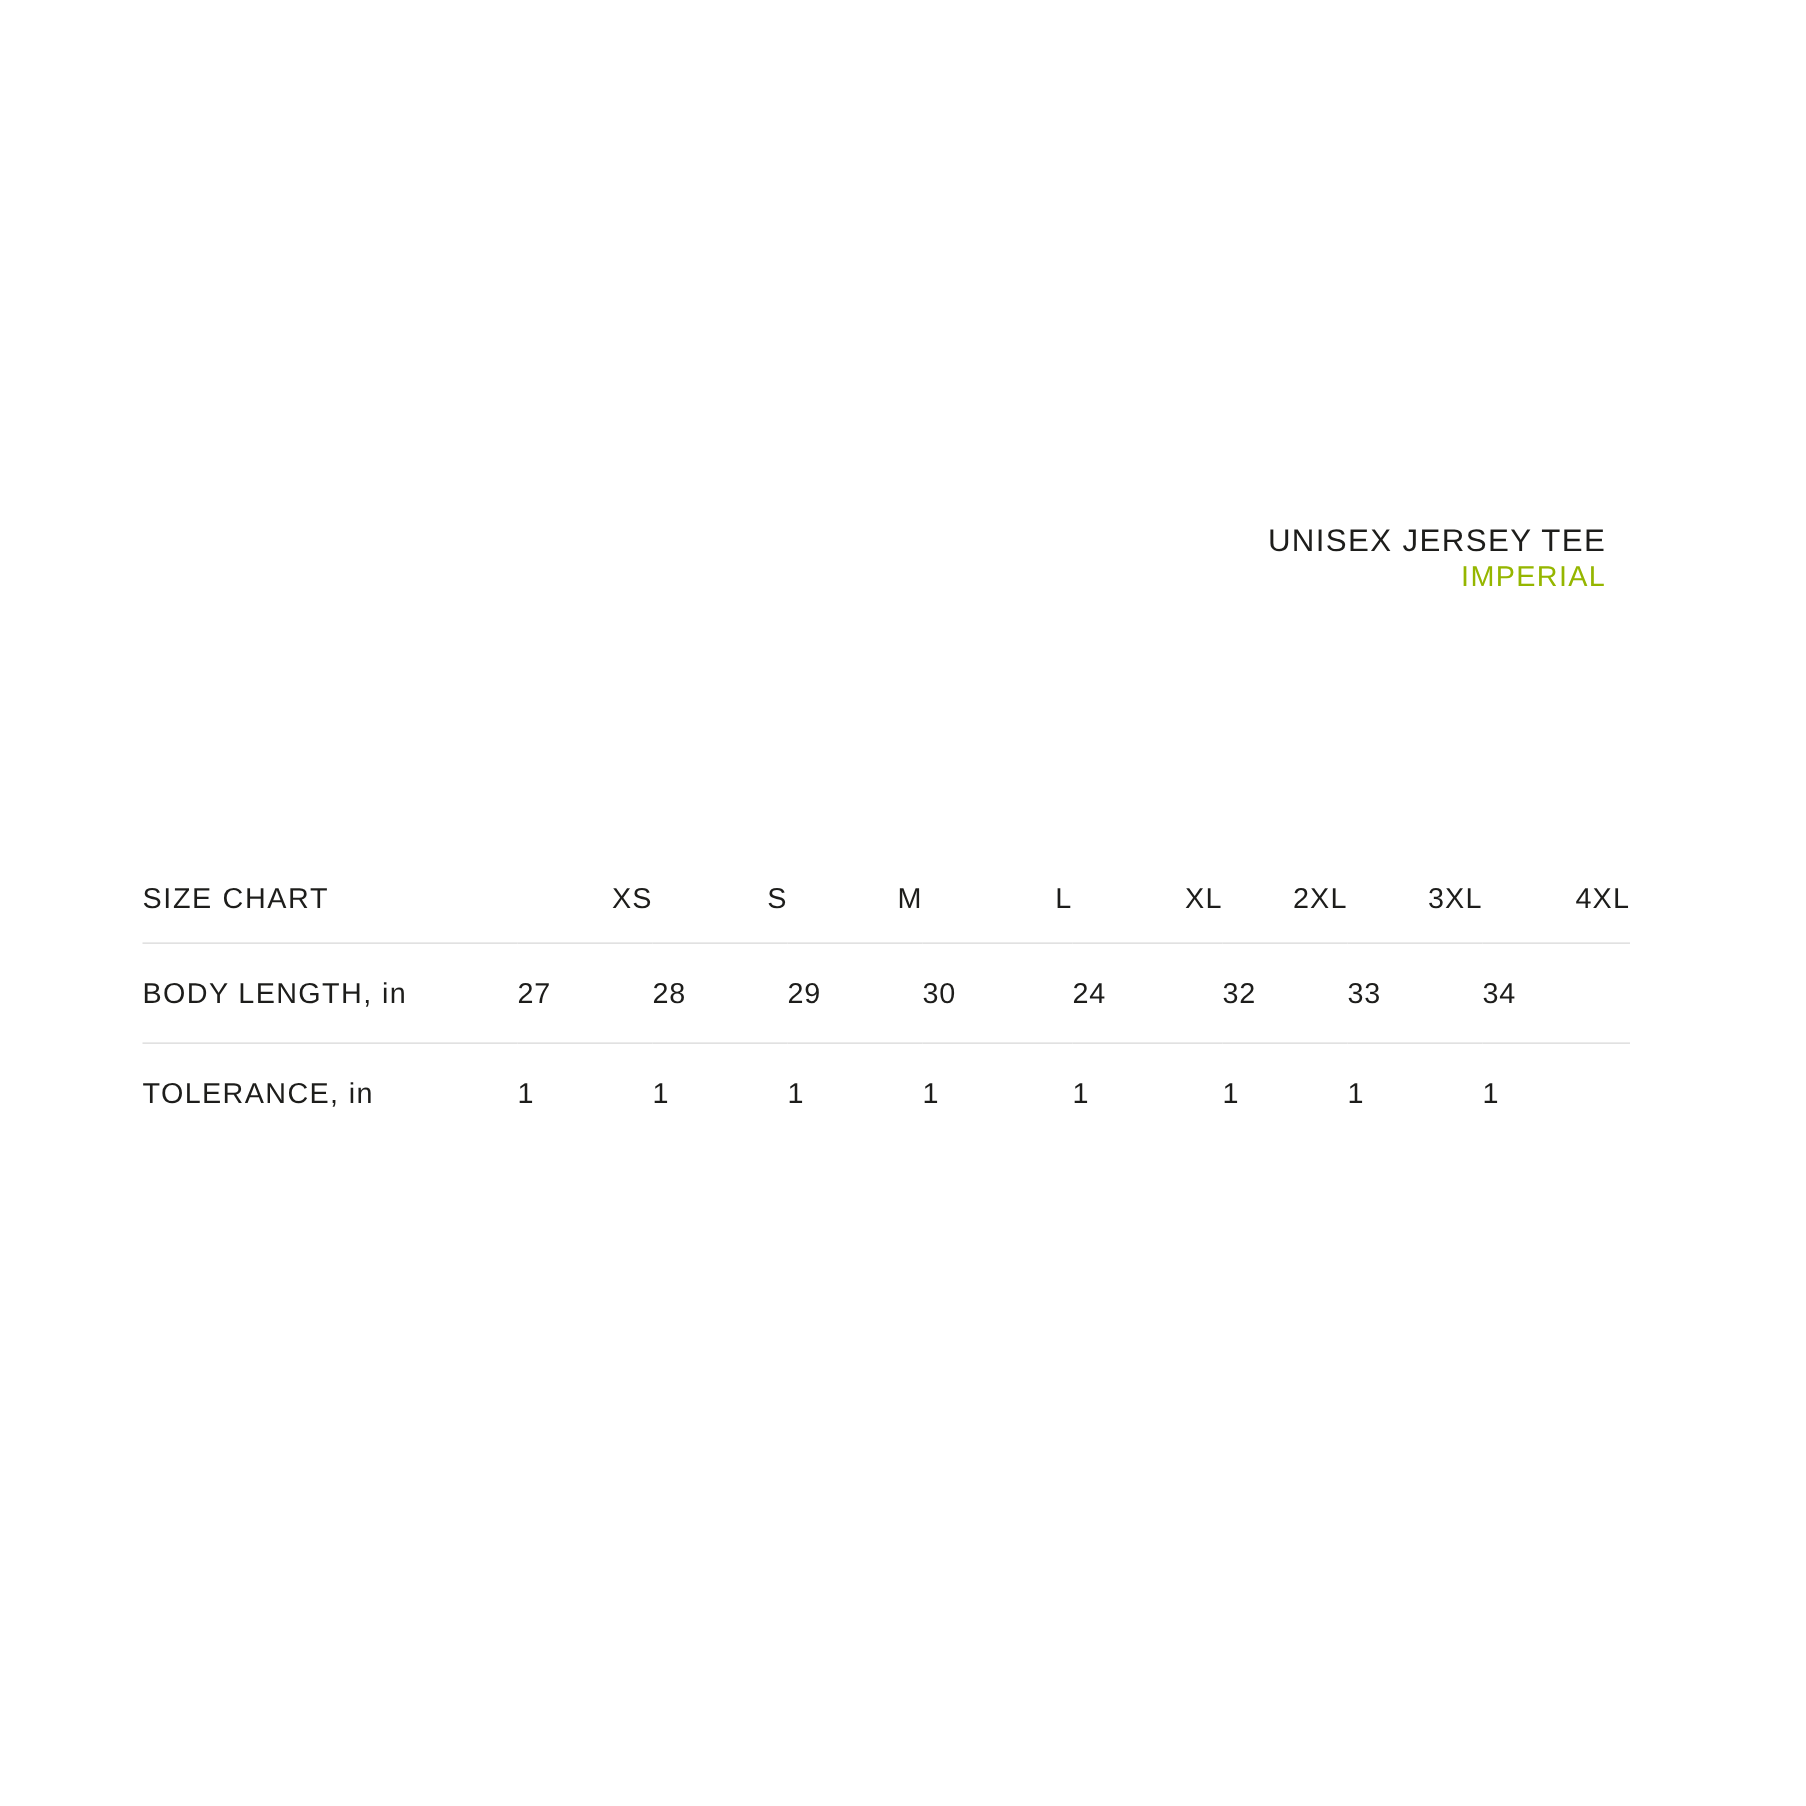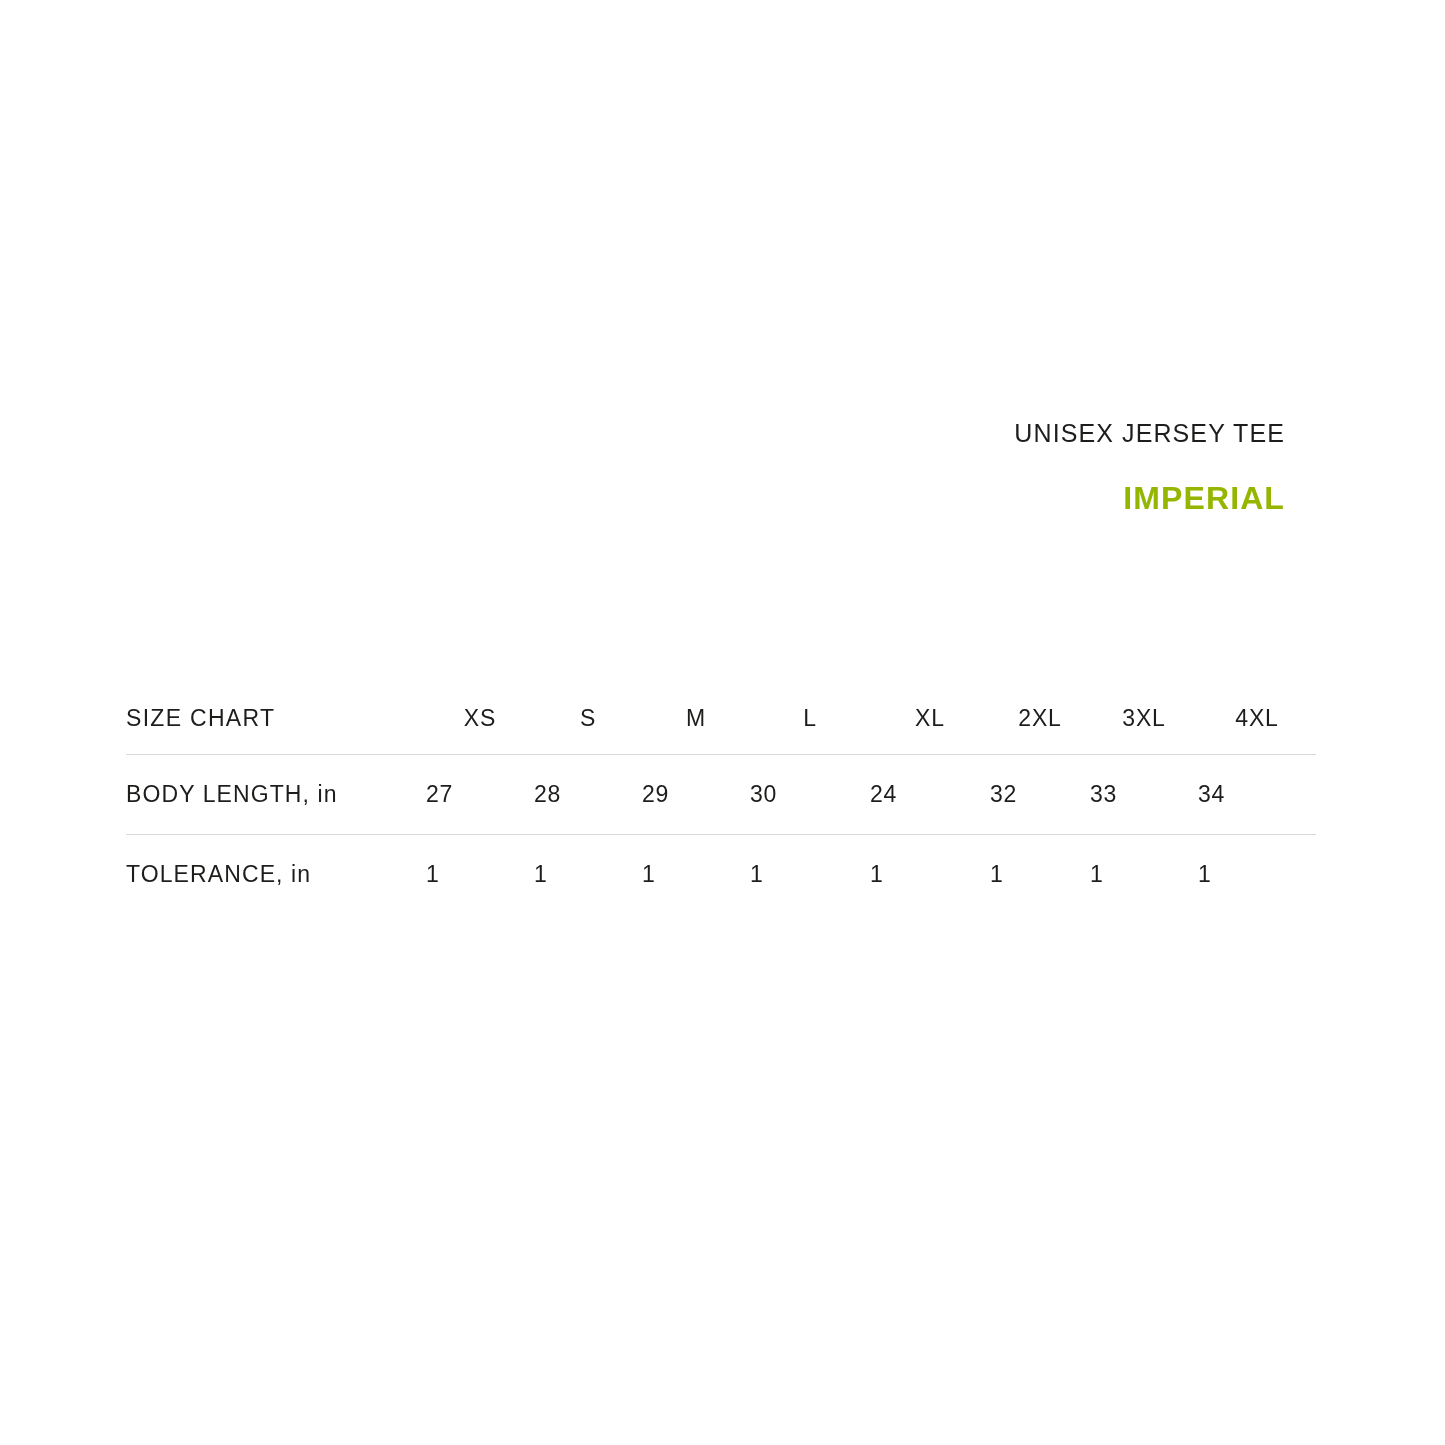--- a/index.html
+++ b/index.html
@@ -25,52 +25,51 @@
   }
   .product-title {
     font-size: 25px;
     letter-spacing: 1.1px;
     color: #1d1d1b;
     line-height: 1.2;
     font-weight: 400;
     margin-left: 44px;
   }
   .unit-label {
-    margin-top: 31px;
-    font-size: 32px;
+    font-size: 23px;
     letter-spacing: 1.1px;
-    font-weight: 700;
+    font-weight: 400;
     color: #95b600;
     line-height: 1.2;
   }
 
   .table-wrap {
     position: absolute;
-    left: 126px;
+    left: 114px;
     top: 684px;
     width: 1190px;
   }
   table.size-chart {
     width: 100%;
     border-collapse: collapse;
   }
   table.size-chart th,
   table.size-chart td {
     padding: 0;
     font-weight: 400;
   }
 
   thead th {
     font-size: 23px;
     font-weight: 700;
     letter-spacing: 0.9px;
     color: #1d1d1b;
     height: 70px;
     vertical-align: middle;
-    text-align: center;
+    text-align: right;
     border-bottom: 1px solid #d8d8d8;
   }
   thead th.rowhead {
     text-align: left;
     letter-spacing: 1.3px;
   }
 
   tbody td {
     font-size: 23px;
     letter-spacing: 0.7px;

